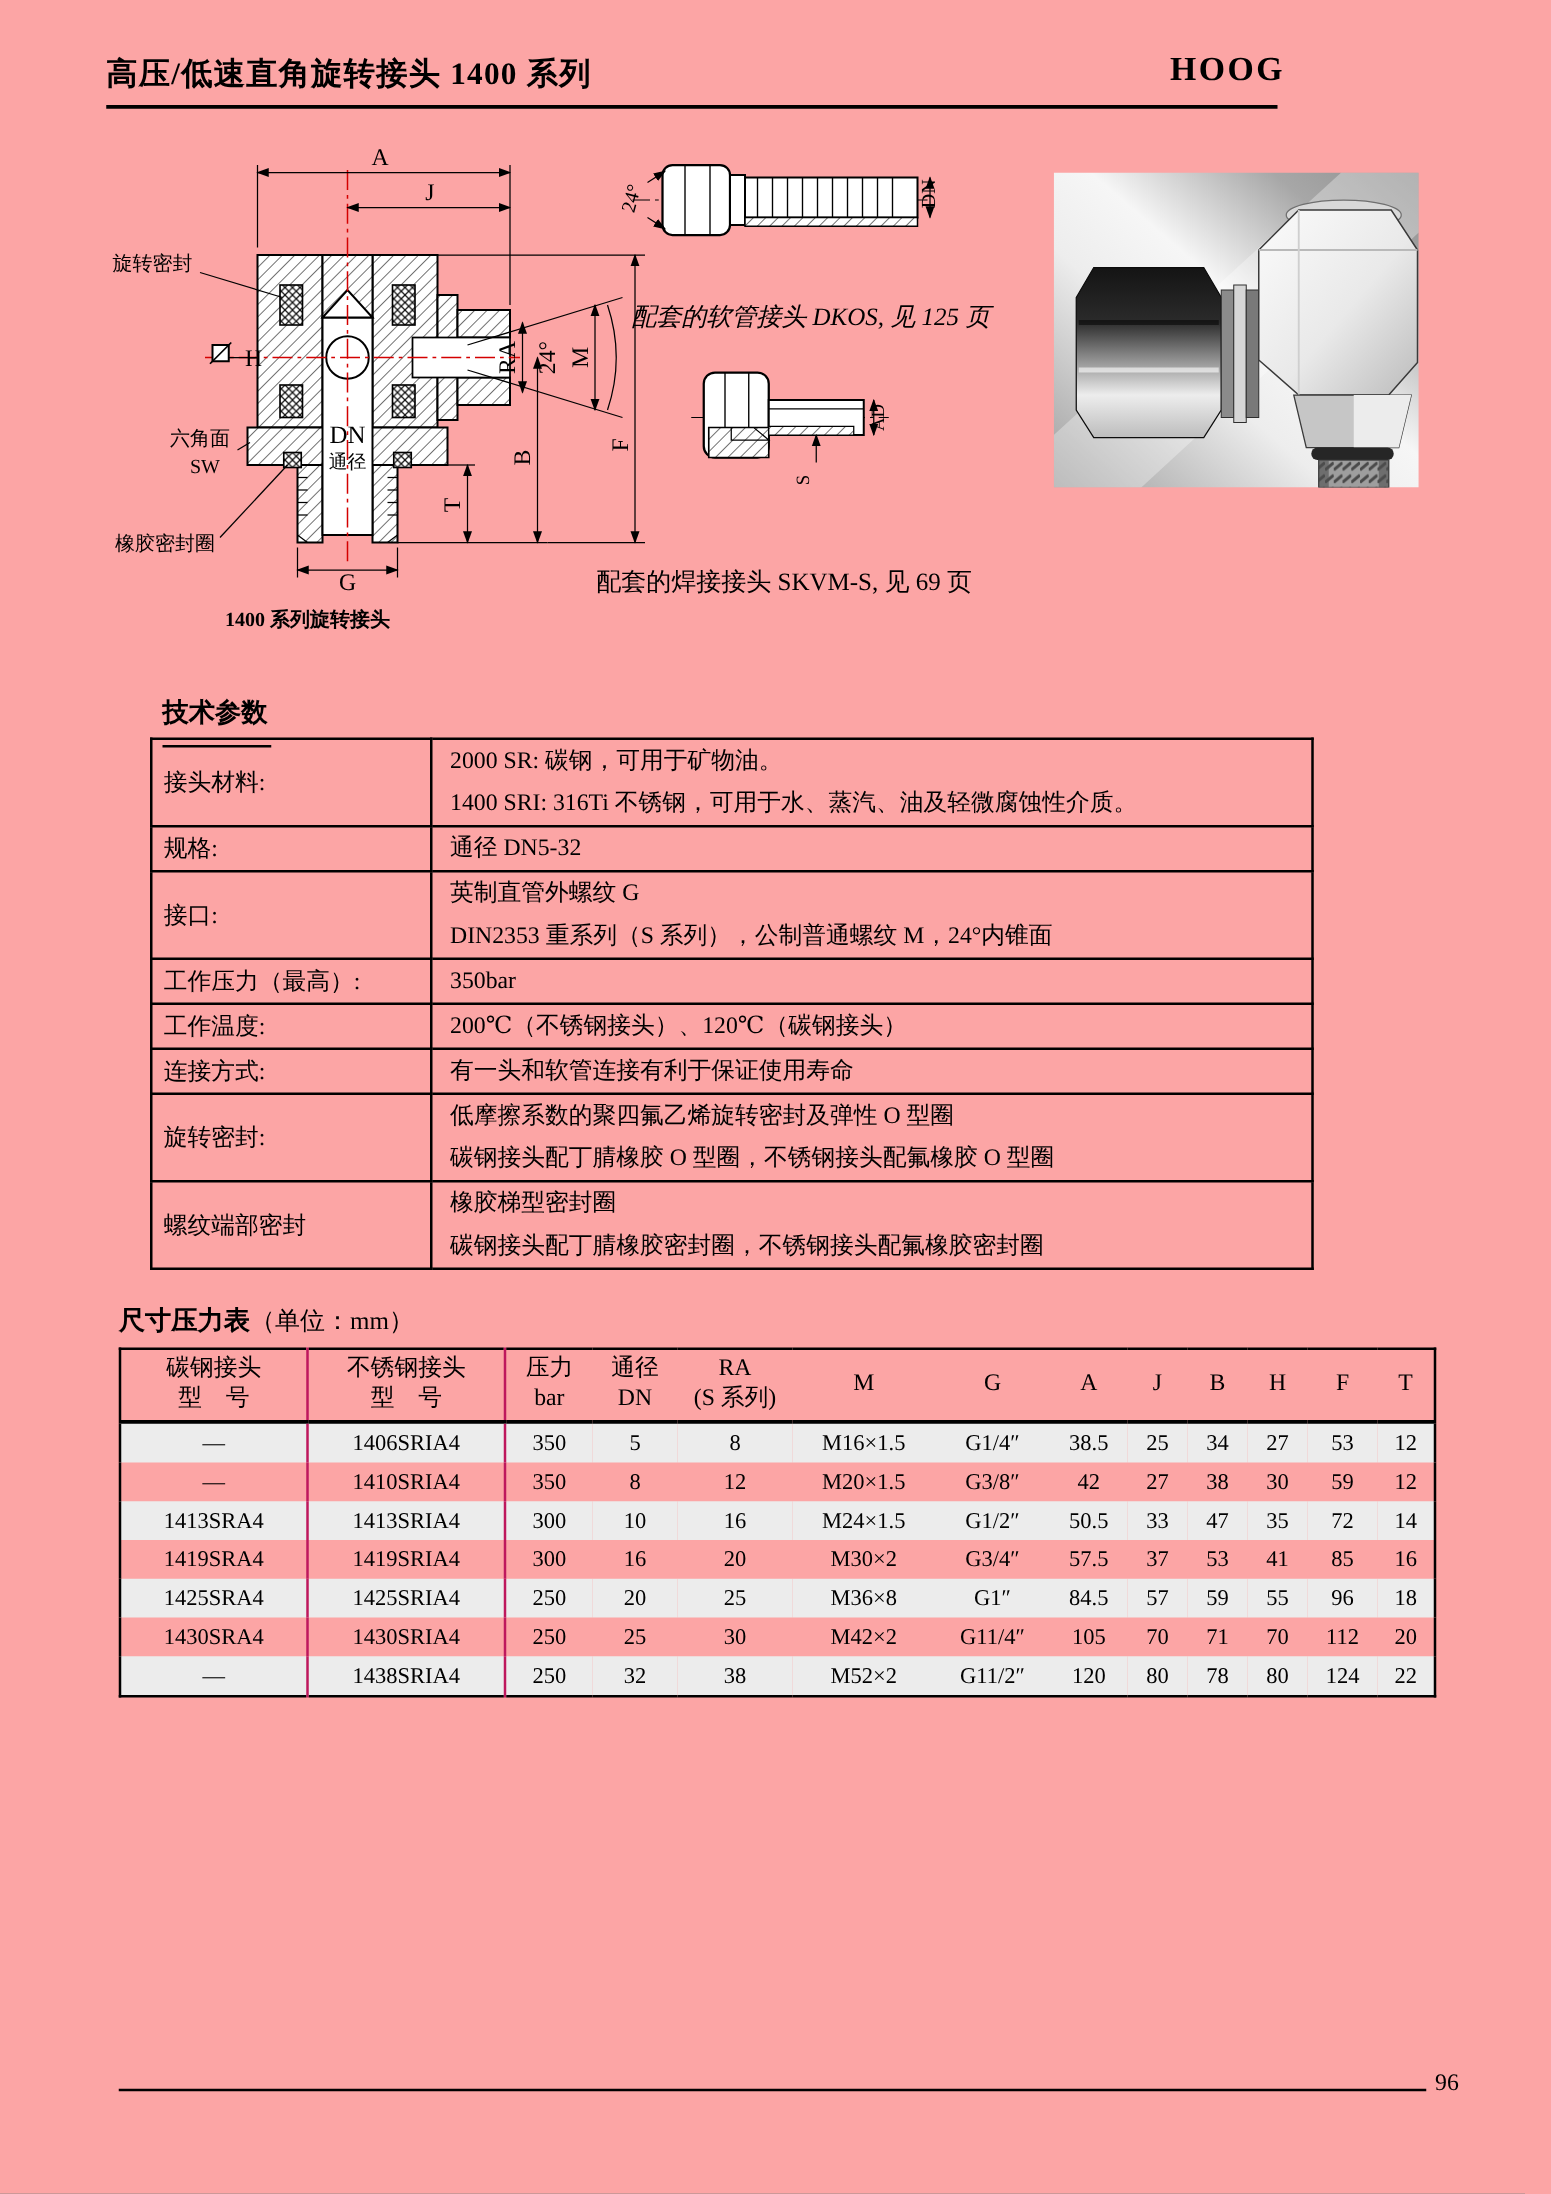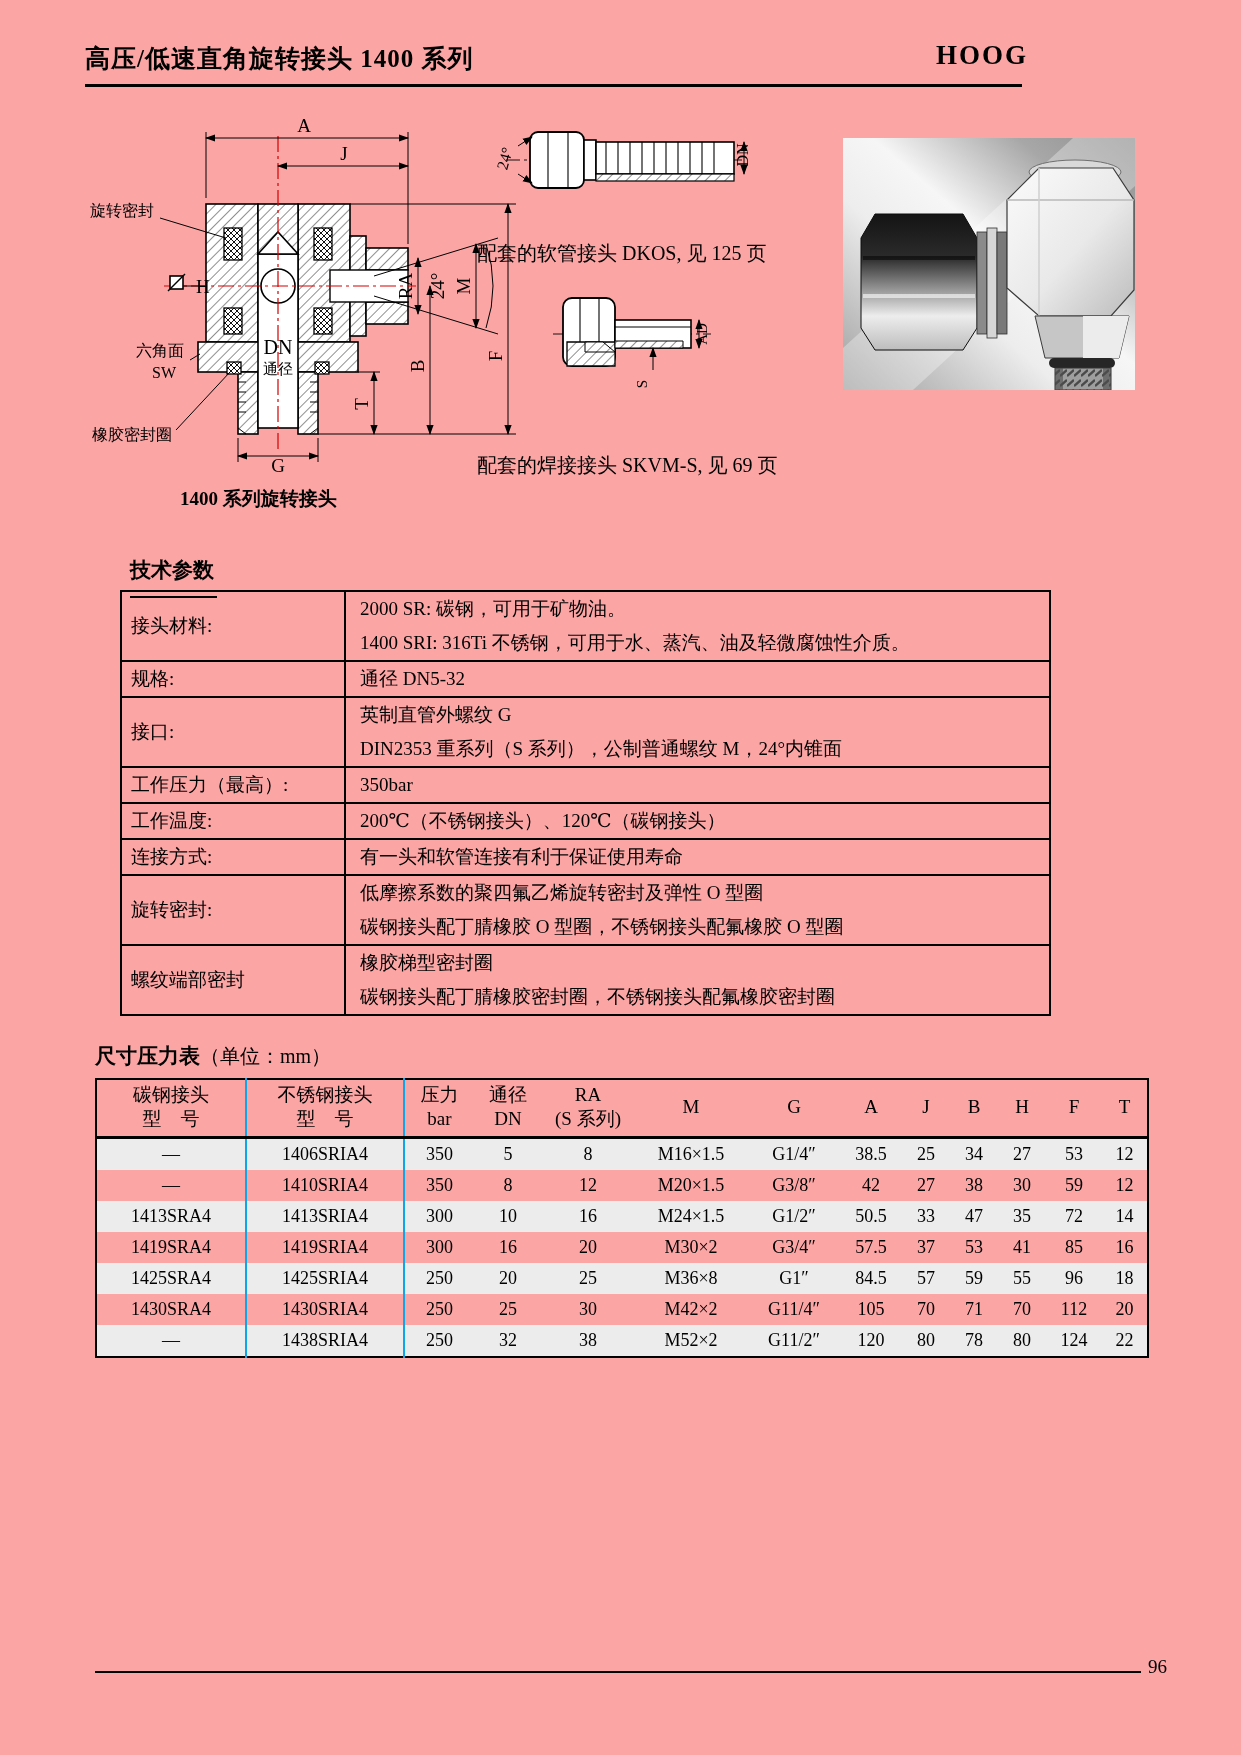--- a/index.html
+++ b/index.html
@@ -5,40 +5,40 @@
   html,body{margin:0;padding:0;background:#888;}
   .page{position:relative;width:1241px;height:1755px;background:#fca5a5;margin:0 auto;
         font-family:"Liberation Serif","DejaVu Serif",serif;color:#000;overflow:hidden;}
   .abs{position:absolute;}
   
   .doc-title{left:85px;top:42px;font-size:25px;font-weight:bold;letter-spacing:1px;}
   .brand{left:936px;top:40px;font-size:27px;font-weight:bold;letter-spacing:2px;text-align:right;}
   .header-rule{left:85px;top:84px;width:937px;height:3px;background:#000;}
   
   .cap{font-size:20px;white-space:nowrap;}
-  .hose-cap{left:477px;top:240px;}
+  .hose-cap{left:505px;top:240px;font-style:italic;}
   .weld-cap{left:477px;top:452px;}
-  .fig-cap{left:180px;top:486px;font-size:19px;font-weight:bold;}
+  .fig-cap{left:180px;top:486px;font-size:16px;font-weight:bold;}
   
   .tp-head{left:130px;top:556px;font-size:21px;font-weight:bold;border-bottom:2px solid #000;padding:0 3px 12px 0;}
   .dt-head{left:95px;top:1042px;font-size:20px;white-space:nowrap;}
   .dt-head b{font-size:21px;}
   
   .tp-table{left:120px;top:590px;border-collapse:collapse;table-layout:fixed;}
   .tp-table td{border:2px solid #000;padding:0;font-size:19px;vertical-align:middle;}
   .tp-label{width:213px;padding-left:9px !important;border-radius:17px;}
   .tp-value{width:703px;}
   .tp-line{height:34px;line-height:34px;padding-left:14px;white-space:nowrap;overflow:hidden;}
   
   .dim-table{left:95px;top:1078px;border-collapse:collapse;table-layout:fixed;}
   .dim-table th,.dim-table td{font-weight:normal;padding:0;text-align:center;font-size:18px;}
   .dim-table{border:2px solid #000;}
   .dim-table thead th{border-bottom:3px solid #000;padding:3px 0 5px 0;font-size:19px;}
   .hd2{line-height:24px;}
-  .vline{border-right:2px solid #0ea5e9;}
+  .vline{border-right:2px solid #be185d;}
   .dim-table tbody td{height:31px;white-space:nowrap;}
   .dim-table tbody tr.shaded{background:#ececec;}
   
   .footer-rule{left:95px;top:1671px;width:1046px;height:2px;background:#000;}
   .page-num{left:1148px;top:1656px;font-size:19px;}
   svg text{font-family:"Liberation Serif","DejaVu Serif",serif;}
 </style>
 </head>
 <body>
 

